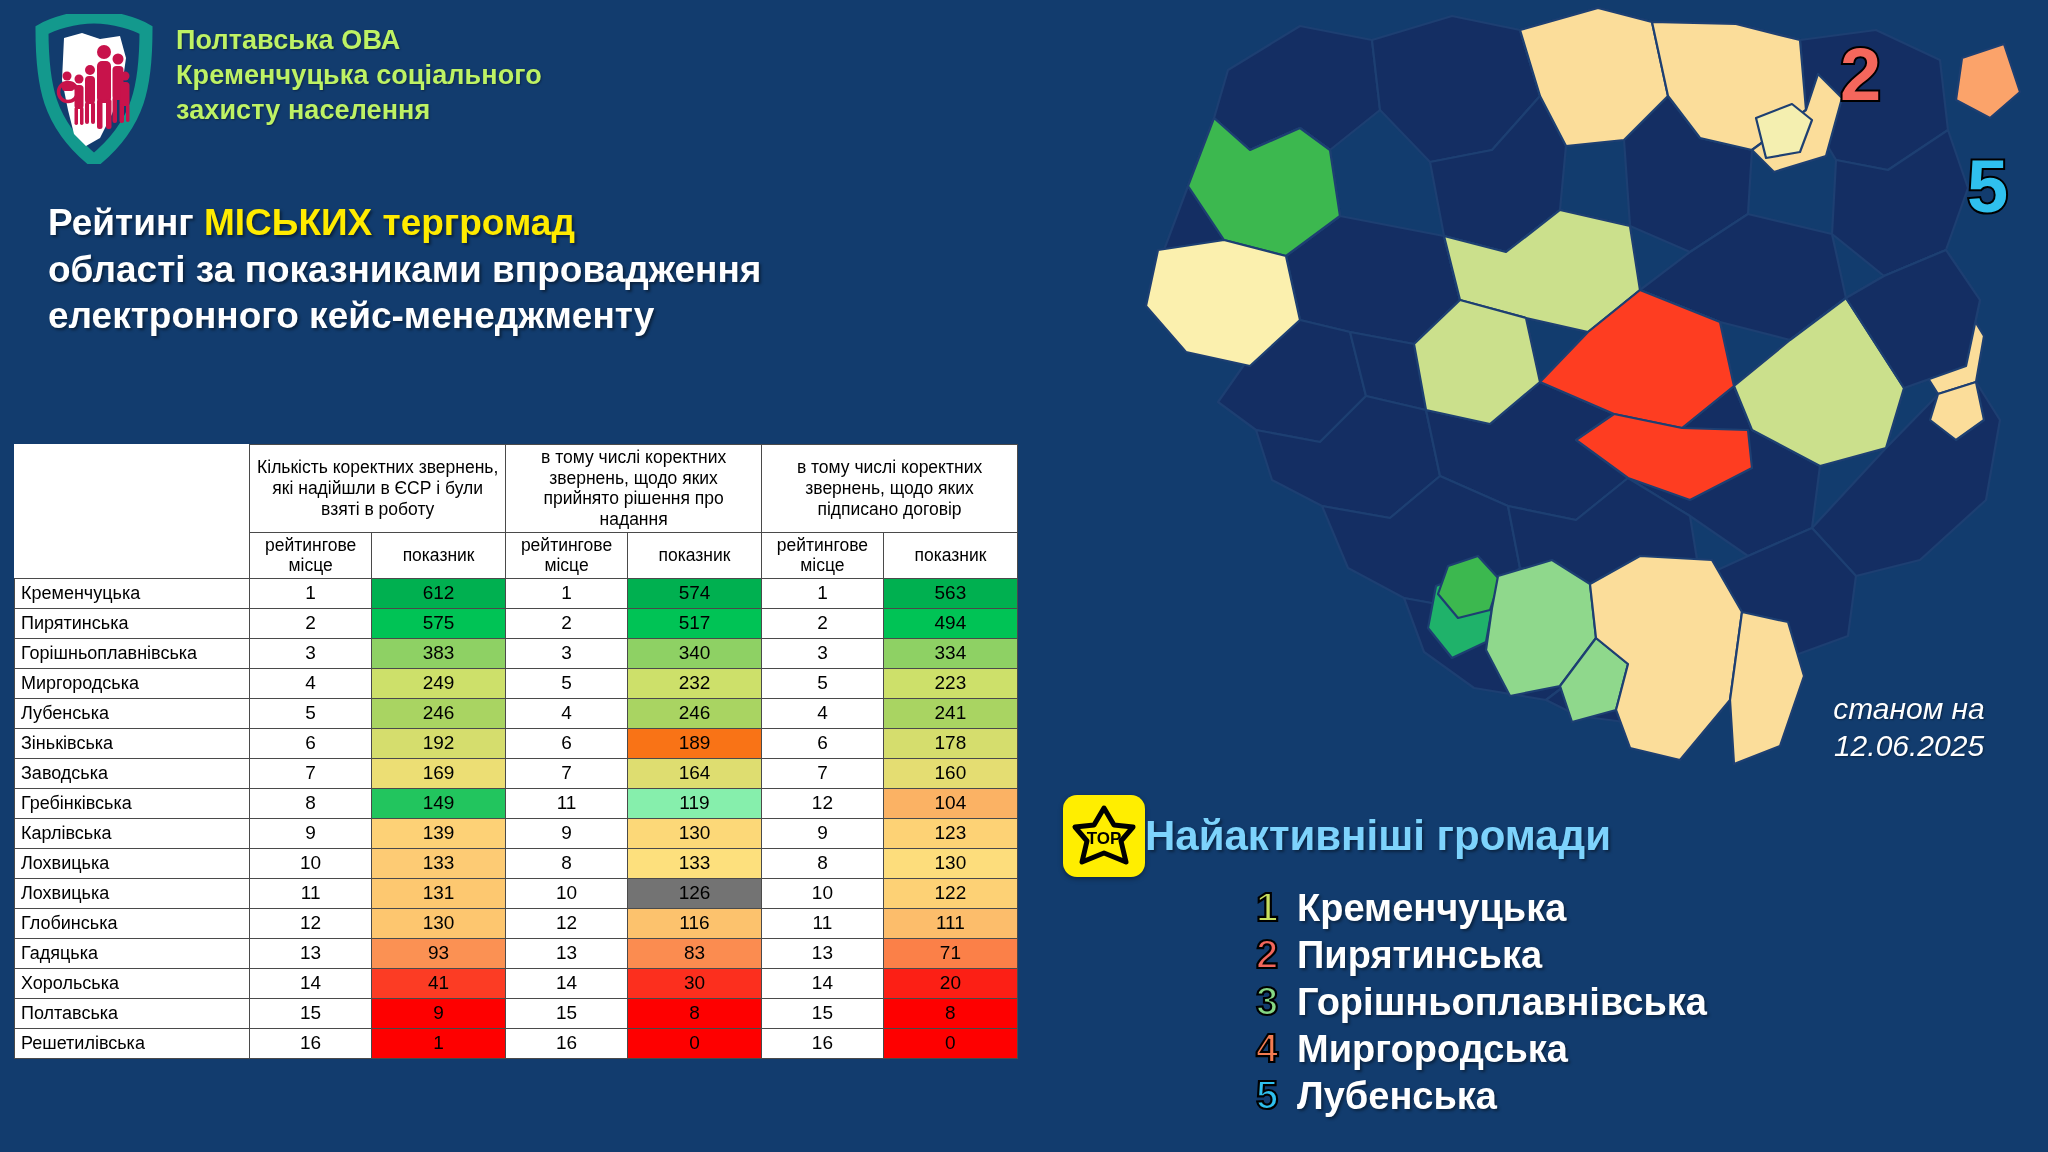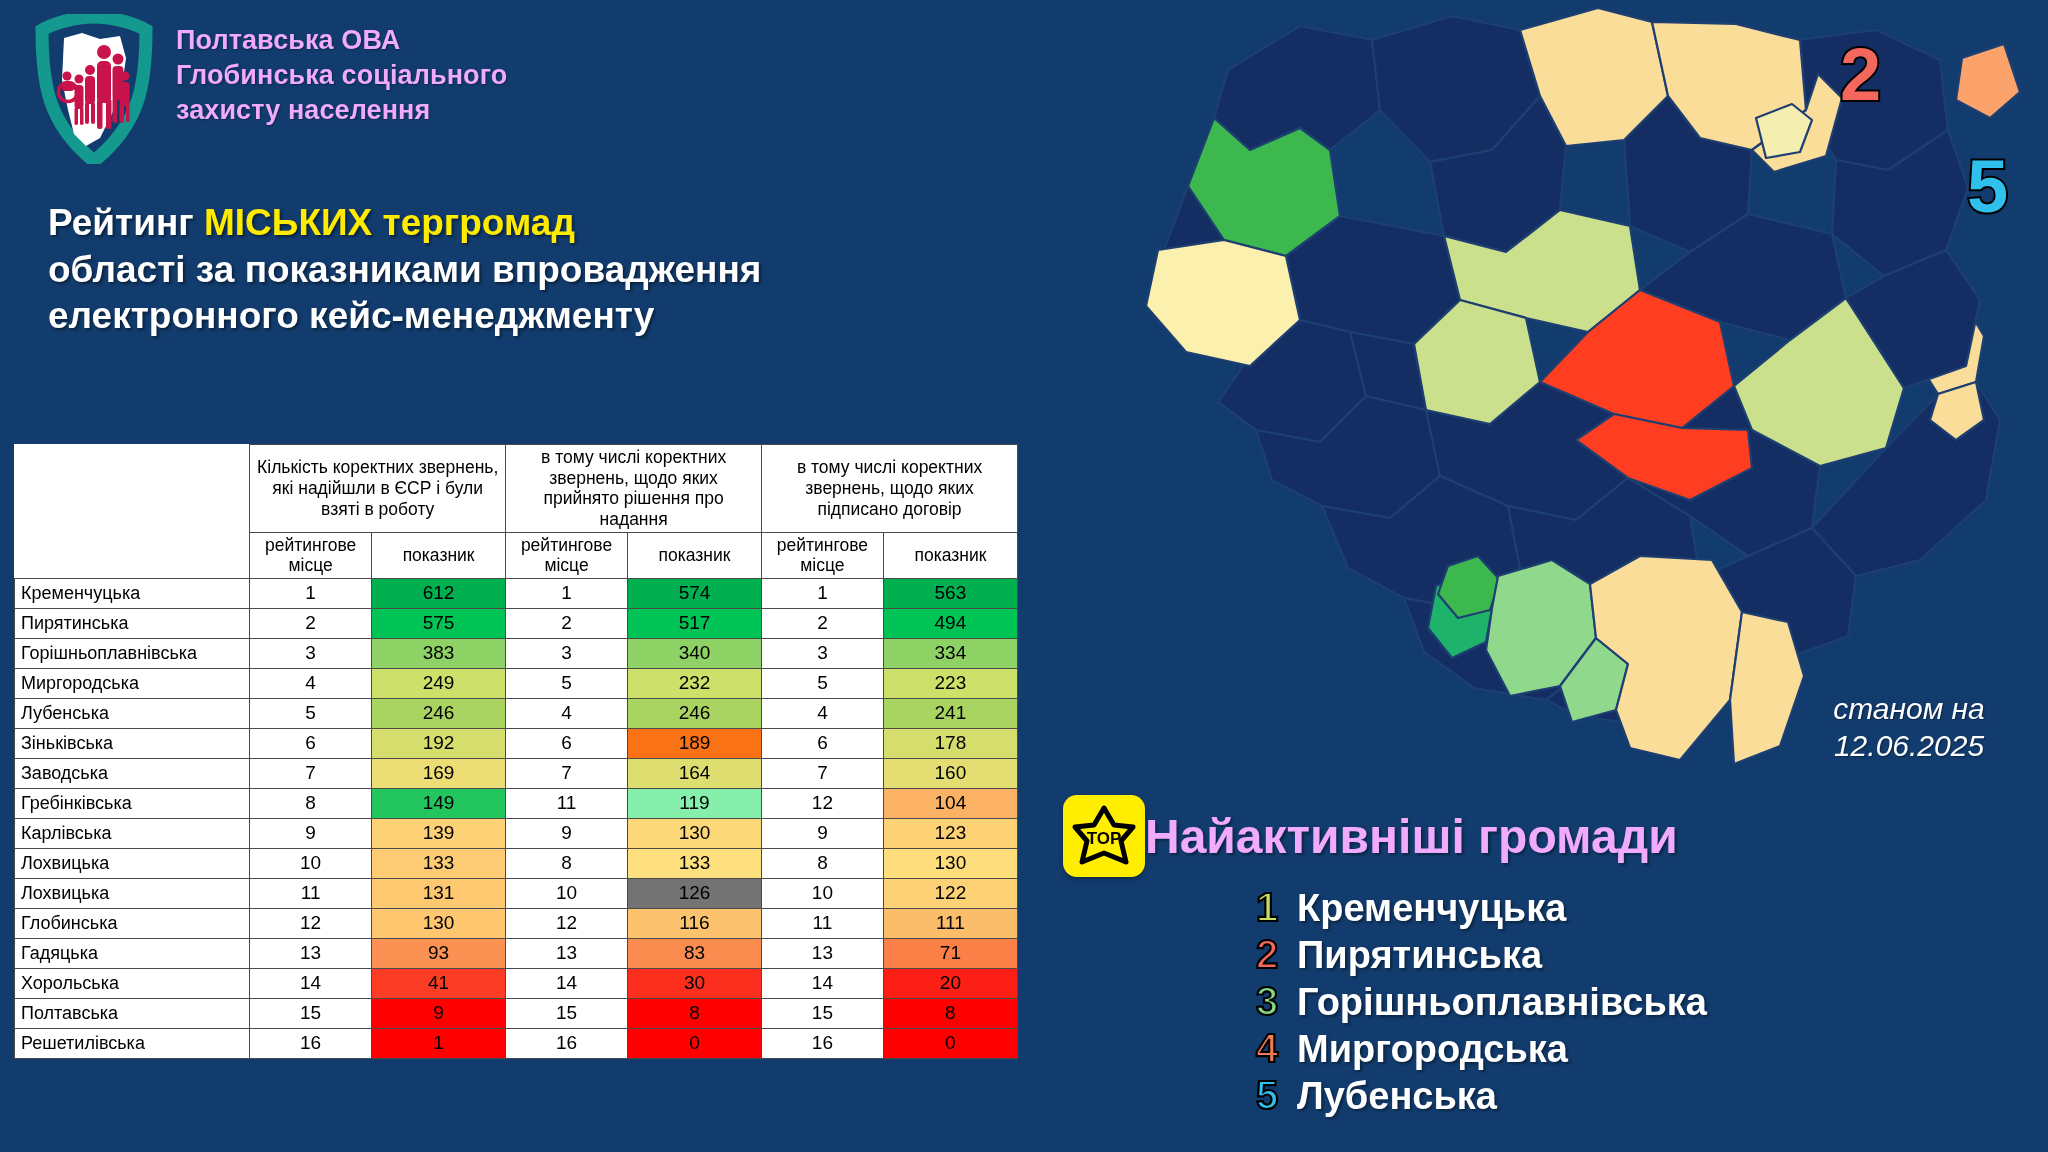--- a/index.html
+++ b/index.html
@@ -11,21 +11,21 @@
     position: relative;
   }
 
   
   #logo-block {
     position: absolute; left: 34px; top: 14px;
     display: flex; align-items: flex-start; gap: 22px;
   }
   #shield { width: 120px; height: 150px; flex: 0 0 auto; }
   #org-title {
-    color: #f0abfc; font-weight: bold; font-size: 27px; line-height: 1.30;
+    color: #bef264; font-weight: bold; font-size: 27px; line-height: 1.30;
     text-shadow: 1px 1px 2px rgba(0,0,0,.35);
     padding-top: 9px; letter-spacing: .1px;
   }
 
   
   #headline {
     position: absolute; left: 48px; top: 200px; width: 820px;
     color: #ffffff; font-weight: bold; font-size: 37px; line-height: 1.26;
     text-shadow: 2px 2px 3px rgba(0,0,0,.45);
   }
@@ -78,21 +78,21 @@
   }
 
   
   #top-block { position: absolute; left: 1063px; top: 795px; display: flex; align-items: center; }
   #top-badge {
     width: 82px; height: 82px; background: #ffee00; border-radius: 14px;
     display: flex; align-items: center; justify-content: center;
     box-shadow: 0 2px 5px rgba(0,0,0,.35);
   }
   #top-title {
-    color: #f0abfc; font-weight: bold; font-size: 48px;
+    color: #7dd3fc; font-weight: bold; font-size: 42px;
     text-shadow: 2px 2px 3px rgba(0,0,0,.4); white-space: nowrap;
   }
   #top-list { position: absolute; left: 1253px; top: 885px; }
   .top-row { display: flex; align-items: baseline; gap: 16px; margin-bottom: 2px; }
   .top-rank {
     font-weight: bold; font-size: 40px; width: 28px; text-align: center;
     -webkit-text-stroke: 2.2px #000;
   }
   .top-name {
     color: #ffffff; font-weight: bold; font-size: 38px;
@@ -128,21 +128,21 @@
       <rect x="86.5" y="90" width="3.5" height="18" rx="1.7"></rect>
         <rect x="92" y="90" width="3.5" height="18" rx="1.7"></rect>
       <circle cx="34" cy="78" r="9.5" fill="none" stroke="#c8134b" stroke-width="3.5"></circle>
       <circle cx="33" cy="62" r="4.5"></circle>
         <rect x="28" y="68" width="12" height="9" rx="3"></rect>
       <rect x="38" y="72" width="9" height="3.4" rx="1.7"></rect>
     </g>
   </svg>
   <div id="org-title">
     <div>Полтавська ОВА</div>
-    <div>Глобинська соціального</div>
+    <div>Кременчуцька соціального</div>
     <div>захисту населення</div>
   </div>
 </div>
 
 <div id="headline">
   <span>Рейтинг </span><span class="hl">МІСЬКИХ тергромад</span><br>
   <span>області за показниками впровадження електронного кейс-менеджменту</span>
 </div>
 
 <table id="rating-table">

